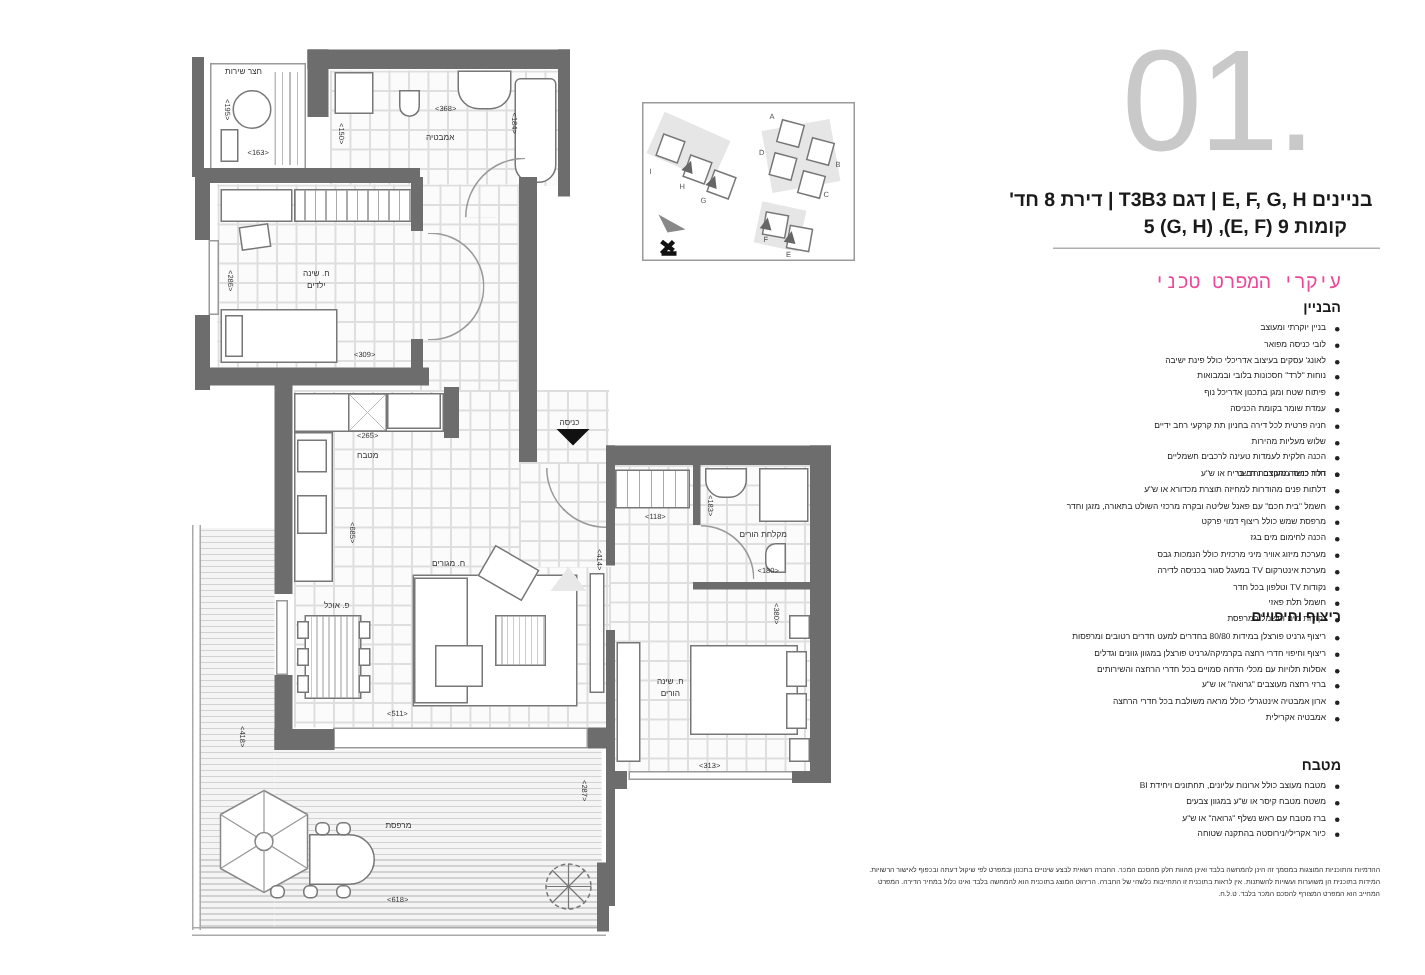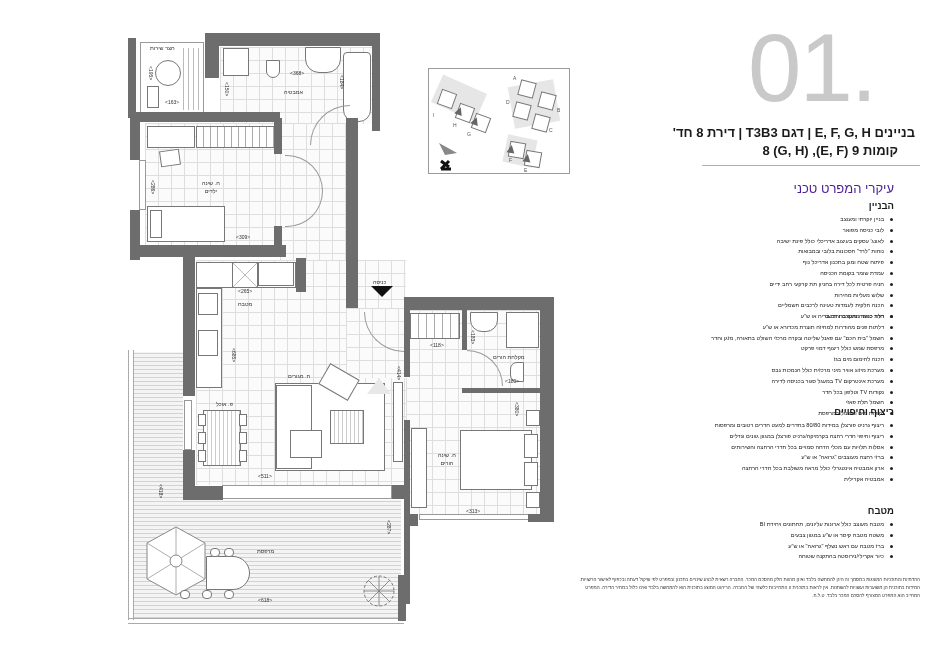--- a/index.html
+++ b/index.html
@@ -2,21 +2,21 @@
 <html><head>
 <meta charset="utf-8">
 <style>
   html,body{margin:0;padding:0;}
   body{width:950px;height:650px;background:#ffffff;position:relative;overflow:hidden;font-family:"DejaVu Sans",sans-serif;color:#1a1a1a;}
   .abs{position:absolute;}
   
   .big-number{position:absolute;left:748px;top:18px;font-family:"Liberation Sans",sans-serif;font-size:96px;line-height:100px;font-weight:300;color:#c9c9c9;letter-spacing:-2px;}
   .title-line{position:absolute;right:35px;font-family:"Liberation Sans",sans-serif;font-weight:bold;font-size:13px;direction:rtl;text-align:right;white-space:nowrap;color:#1a1a1a;}
   .rule{position:absolute;left:702px;top:165px;width:218px;height:1px;background:#b0b0b0;}
-  .spec-title{position:absolute;right:56px;top:181px;font-size:13px;direction:rtl;font-family:Liberation Sans, sans-serif;color:#4c1d95;}
+  .spec-title{position:absolute;right:56px;top:181px;font-size:13px;direction:rtl;font-family:Liberation Mono, monospace;color:#ec4899;}
   .spec{position:absolute;right:56px;width:270px;direction:rtl;text-align:right;}
   .spec h4{margin:0 0 3px 0;font-size:9.5px;font-weight:bold;font-family:"Liberation Sans",sans-serif;}
   .spec ul{margin:0;padding:0 10px 0 0;list-style:none;}
   .spec li{font-size:5.6px;line-height:10.8px;white-space:nowrap;position:relative;font-family:"Liberation Sans",sans-serif;}
   .spec li::before{content:"";position:absolute;right:-9px;top:4px;width:3px;height:3px;background:#222;border-radius:50%;}
   .fine{position:absolute;left:576px;top:576px;width:344px;direction:rtl;text-align:right;font-size:4.6px;line-height:8px;color:#333;font-family:"Liberation Sans",sans-serif;}
   
   .keyplan{position:absolute;left:428px;top:68px;width:140px;height:104px;border:1px solid #9a9a9a;background:#fff;}
   .kp-zone{position:absolute;background:#e6e6e6;}
   .kp-bld{position:absolute;width:14px;height:14px;border:1px solid #777;background:#fff;}
@@ -32,21 +32,21 @@
   .fx{position:absolute;background:#fff;border:1px solid #777;box-sizing:border-box;}
   .door-arc{position:absolute;border:1px solid #999;box-sizing:border-box;}
   .glass{position:absolute;background:#fff;border:1px solid #999;box-sizing:border-box;}
   .entry-arrow{position:absolute;left:371px;top:286px;width:0;height:0;border-left:11px solid transparent;border-right:11px solid transparent;border-top:11px solid #111;}
 </style>
 </head>
 <body>
 
 <div class="big-number">01.</div>
 <div class="title-line" style="top:125px;">בניינים E, F, G, H | דגם T3B3 | דירת 8 חד'</div>
-<div class="title-line" style="top:143px;right:52px;">קומות 9 (E, F), 8 (G, H)</div>
+<div class="title-line" style="top:143px;right:52px;">קומות 9 (E, F), 5 (G, H)</div>
 <div class="rule"></div>
 
 <div class="spec-title">עיקרי המפרט טכני</div>
 
 <div class="spec" style="top:200px;">
   <h4>הבניין</h4>
   <ul>
     <li>בניין יוקרתי ומעוצב</li>
     <li>לובי כניסה מפואר</li>
     <li>לאונג' עסקים בעיצוב אדריכלי כולל פינת ישיבה</li>

